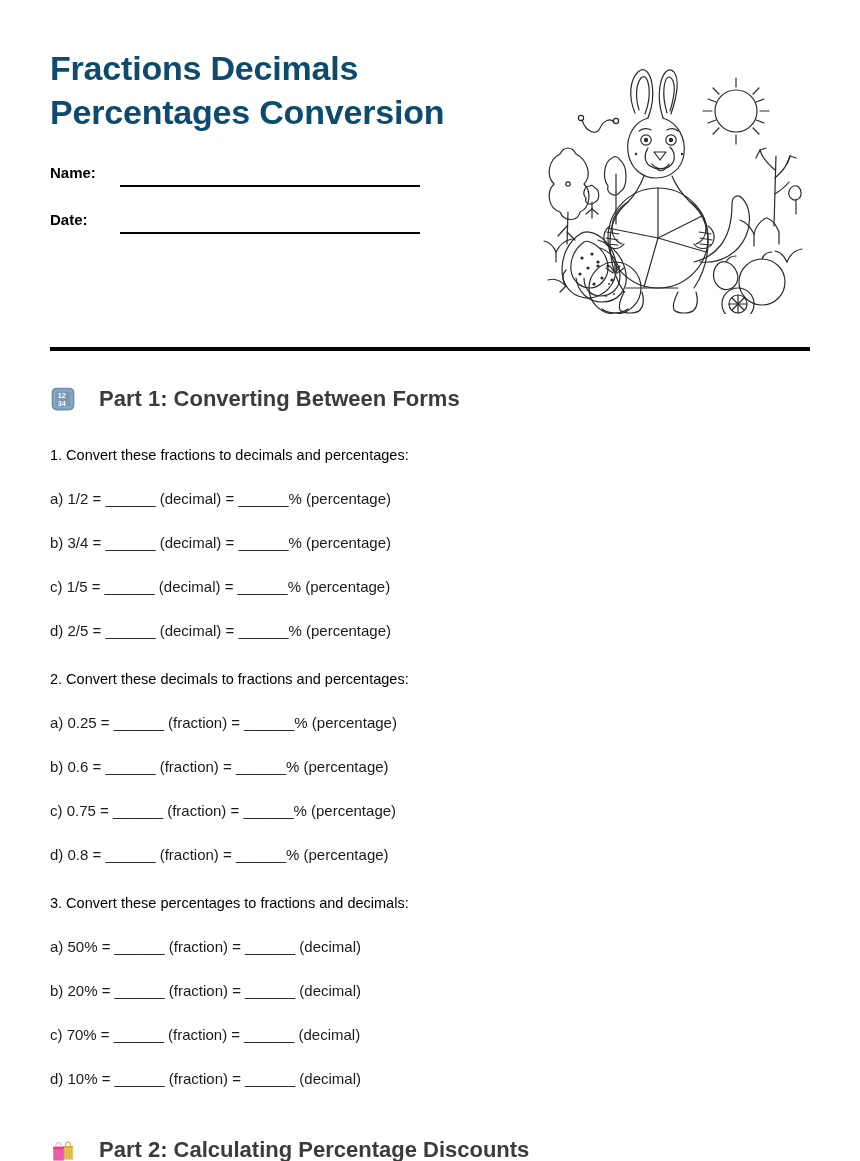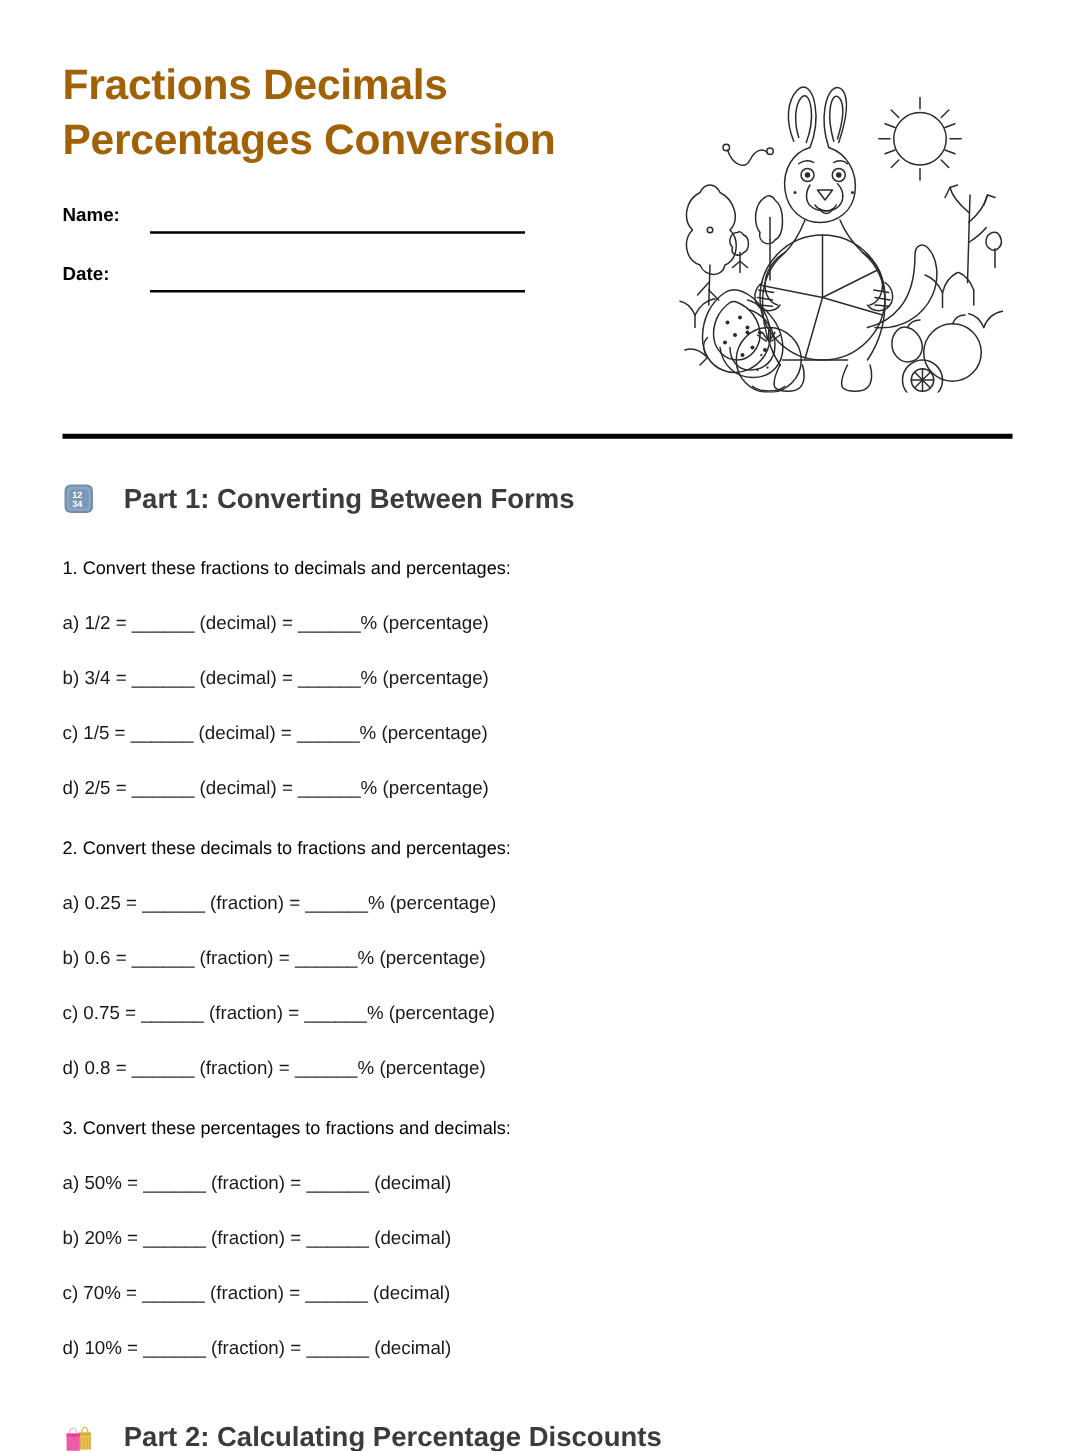--- a/index.html
+++ b/index.html
@@ -31,21 +31,21 @@
     height: 270px;
   }
   .title {
     position: absolute;
     left: 0;
     top: 0;
     width: 480px;
     font-size: 34px;
     line-height: 44px;
     font-weight: bold;
-    color: #a16207;
+    color: #0c4a6e;
     letter-spacing: -0.2px;
   }
   .title-line { display: block; }
 
   .meta {
     position: absolute;
     left: 0;
     top: 118px;
     width: 430px;
   }

